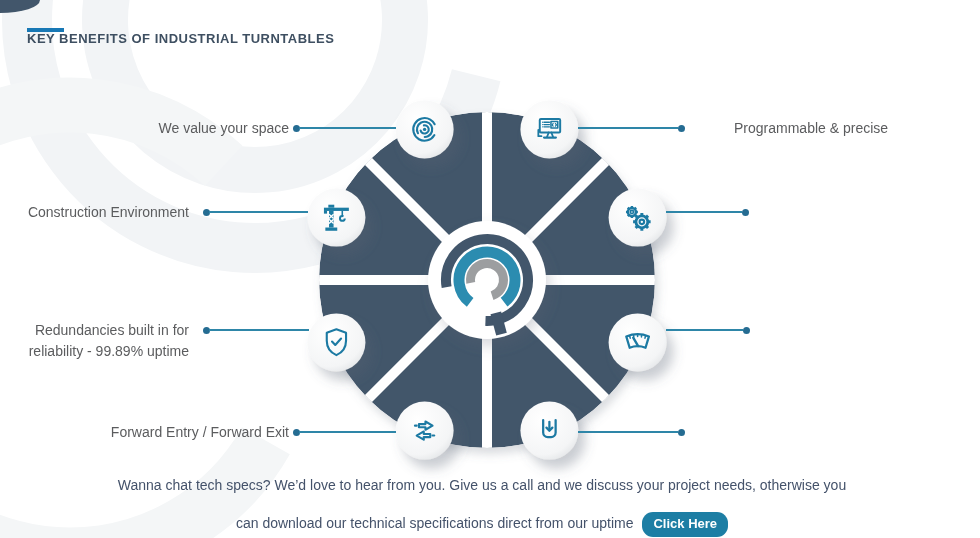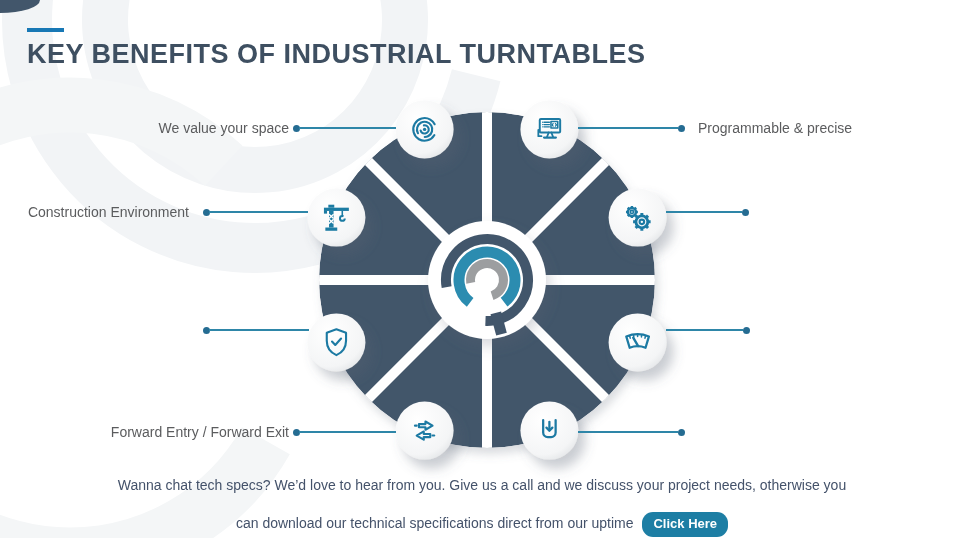--- a/index.html
+++ b/index.html
@@ -2,27 +2,27 @@
 <html><head>
 <meta charset="utf-8">
 <style>
   html,body{margin:0;padding:0;background:#fff;}
   .stage{position:relative;width:980px;height:538px;background:#ffffff;overflow:hidden;
          font-family:"Liberation Sans", sans-serif;}
   .wm{position:absolute;left:0;top:0;z-index:0;}
   .corner{position:absolute;left:0;top:0;width:40px;height:13px;background:#42566B;
           border-bottom-right-radius:100% 100%;z-index:2;}
   .accent-bar{position:absolute;left:27px;top:28px;width:37px;height:4px;background:#1878B5;z-index:3;}
-  .title{position:absolute;left:27px;top:39px;font-size:27px;font-weight:bold;
+  .title{position:absolute;left:27px;top:31px;font-size:13px;font-weight:bold;
          letter-spacing:.5px;color:#3E4F61;z-index:3;}
   .wheel{position:absolute;left:282px;top:75px;z-index:2;}
   .blabel{position:absolute;font-size:14px;color:#5B5C5E;transform:translateY(-50%);
           line-height:21px;z-index:3;}
   .lab-l{text-align:right;}
-  .lab-r{text-align:left;}
+  .lab-r{text-align:left;margin-left:36px;}
   .dot{position:absolute;width:7px;height:7px;border-radius:50%;background:#256c92;z-index:3;}
   .cline{position:absolute;height:2px;background:#2E86A8;z-index:3;}
   .footer{position:absolute;left:52px;top:474px;width:860px;font-size:14px;line-height:22px;
           color:#44526A;z-index:3;text-align:center;}
   .click-btn{display:inline-block;background:#1D7EA4;color:#fff;font-weight:bold;font-size:13px;
              padding:1px 11px 2px 11px;border-radius:11px;margin-left:5px;cursor:pointer;margin-top:16px;}
   .nw{white-space:nowrap;}
 </style>
 </head>
 <body>
@@ -224,20 +224,21 @@
   </svg>
 
   <div class="blabel lab-l nw" style="right:691px;top:128px;">We value your space</div>
   <div class="dot" style="left:293px;top:124.5px;"></div>
   <div class="cline" style="left:299px;top:127px;width:97px;"></div>
 
   <div class="blabel lab-l nw" style="right:791px;top:212px;">Construction Environment</div>
   <div class="dot" style="left:203px;top:208.5px;"></div>
   <div class="cline" style="left:209px;top:211px;width:99px;"></div>
 
+  <div class="blabel lab-l" style="right:791px;top:341px;width:170px;">Redundancies built in for reliability - 99.89% uptime</div>
   <div class="dot" style="left:203px;top:326.5px;"></div>
   <div class="cline" style="left:209px;top:329px;width:100px;"></div>
 
   <div class="blabel lab-l nw" style="right:691px;top:432px;">Forward Entry / Forward Exit</div>
   <div class="dot" style="left:293px;top:428.5px;"></div>
   <div class="cline" style="left:299px;top:431px;width:97px;"></div>
 
   <div class="cline" style="left:578px;top:127px;width:100px;"></div>
   <div class="dot" style="left:678px;top:124.5px;"></div>
   <div class="blabel lab-r nw" style="left:698px;top:128px;">Programmable &amp; precise</div>

